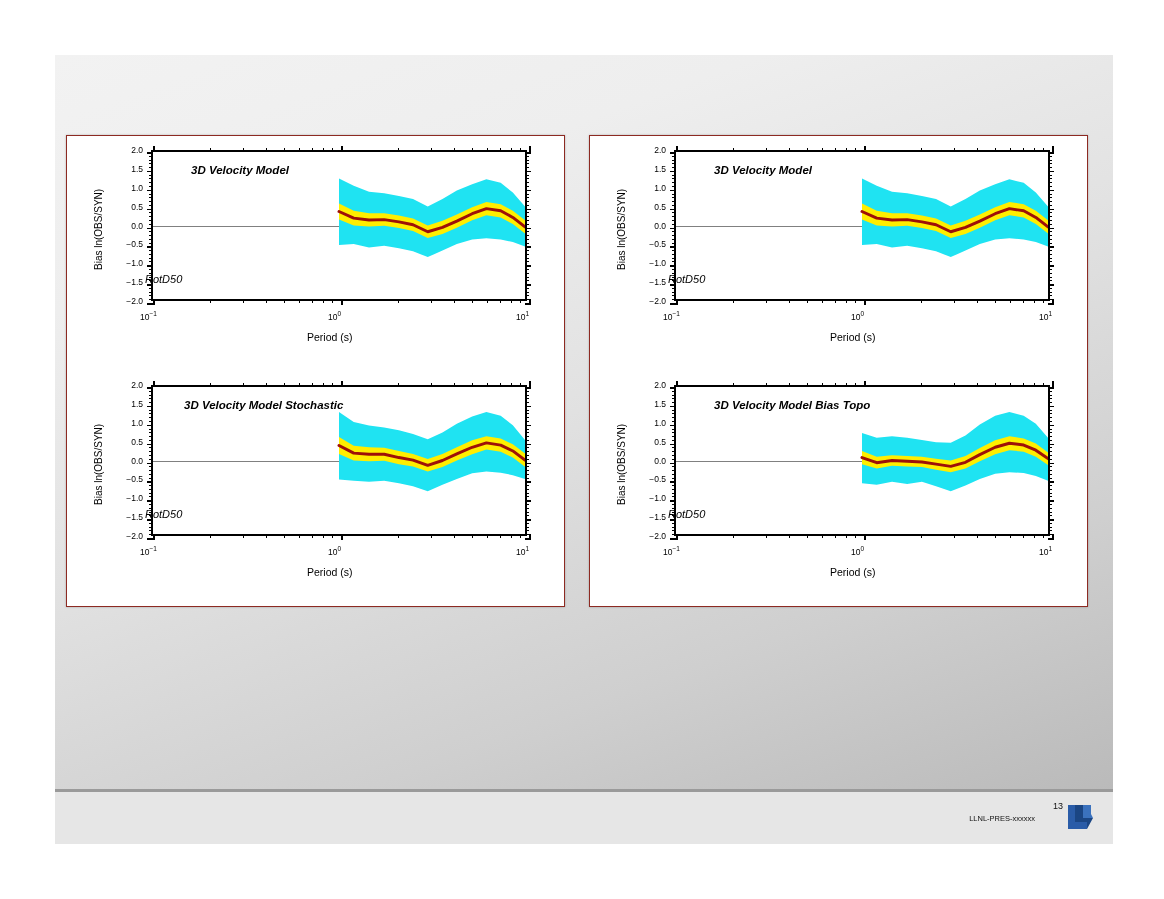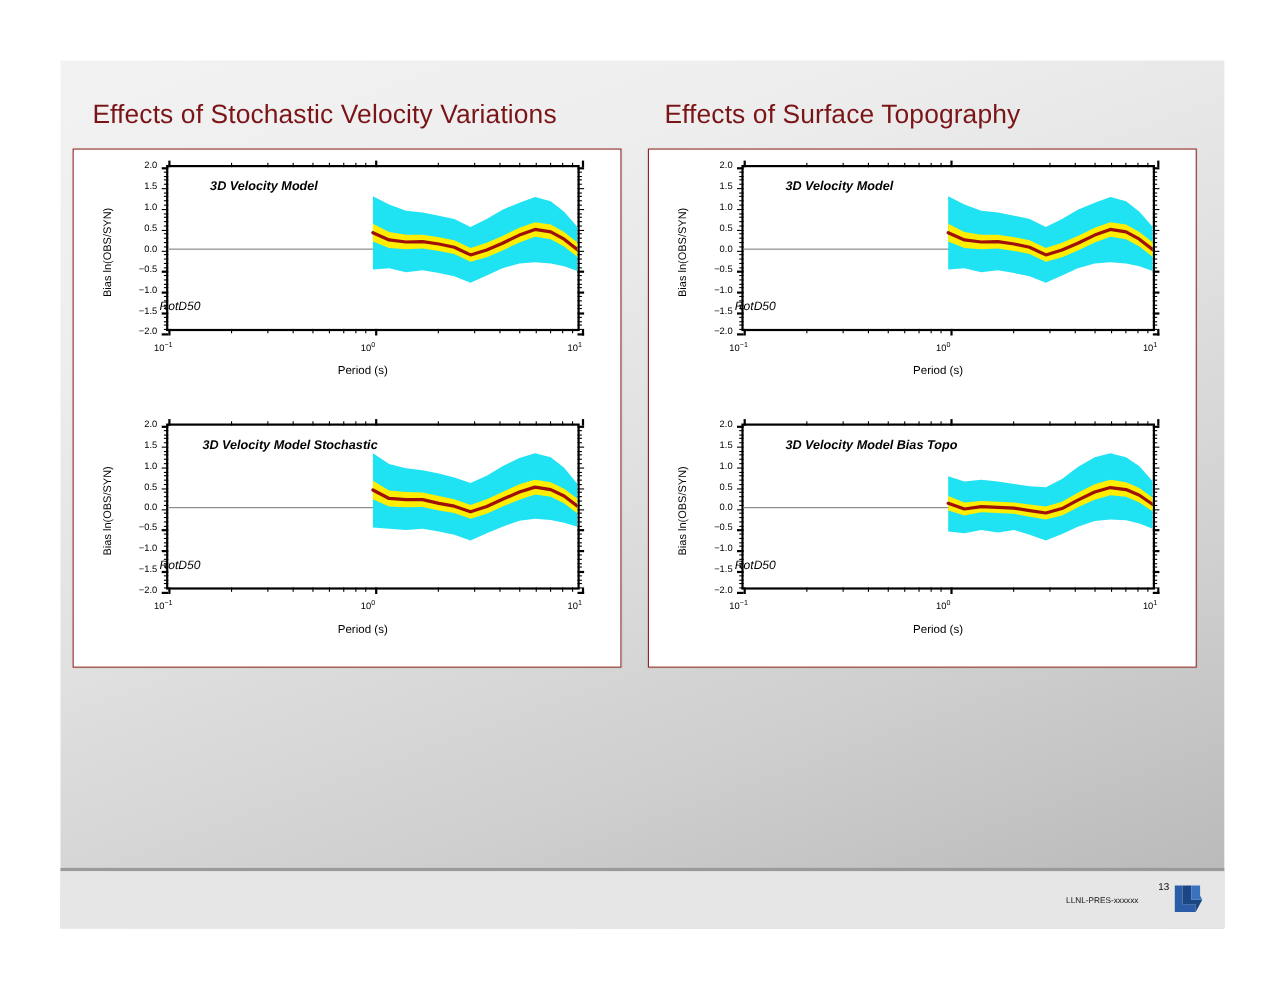--- a/index.html
+++ b/index.html
@@ -86,22 +86,20 @@
   }
   #footer-meta{position:absolute;right:78px;top:22px;font-size:7.5px;color:#111;white-space:nowrap;}
   #footer-page{position:absolute;right:50px;top:9px;font-size:9px;color:#111;}
   #footer-logo{position:absolute;right:18px;top:12px;width:30px;height:26px;}
 </style>
 </head>
 <body>
 
 <div id="slide">
 
-  <div class="col-title" id="title-left">Effects of Stochastic Velocity Variations</div>
-  <div class="col-title" id="title-right">Effects of Surface Topography</div>
 
   <div class="panel" id="panel-left">
     <div class="chart top">
         <div class="plot">
           <div class="zeroline"></div>
           <svg viewBox="0 0 376 151" preserveAspectRatio="none">
             <path d="M188.00 27.18 L202.89 34.73 L218.34 40.77 L233.69 42.28 L248.58 45.30 L262.81 48.32 L277.70 55.87 L292.58 48.32 L307.09 39.64 L322.61 33.22 L336.97 27.93 L351.42 31.71 L363.69 41.53 L376.00 55.87 L376.00 97.02 L363.69 92.49 L351.42 89.84 L336.97 88.71 L322.61 89.84 L307.09 94.38 L292.58 101.17 L277.70 107.96 L262.81 101.93 L248.58 98.91 L233.69 96.26 L218.34 98.15 L202.89 94.38 L188.00 95.51 Z" fill="#1fe3f2" stroke="none" stroke-linejoin="round" stroke-linecap="round"></path>
             <path d="M188.00 52.85 L202.89 60.40 L218.34 63.04 L233.69 63.04 L248.58 65.31 L262.81 68.33 L277.70 75.50 L292.58 70.59 L307.09 64.17 L322.61 56.63 L336.97 51.34 L351.42 53.60 L363.69 60.40 L376.00 70.21 L376.00 83.81 L363.69 73.99 L351.42 67.20 L336.97 64.93 L322.61 70.21 L307.09 77.77 L292.58 84.18 L277.70 88.33 L262.81 81.16 L248.58 78.14 L233.69 75.88 L218.34 76.63 L202.89 75.50 L188.00 69.46 Z" fill="#ffee00" stroke="none" stroke-linejoin="round" stroke-linecap="round"></path>
             <path d="M188.00 61.16 L202.89 67.95 L218.34 69.84 L233.69 69.46 L248.58 71.72 L262.81 74.75 L277.70 81.92 L292.58 77.39 L307.09 70.97 L322.61 63.42 L336.97 58.13 L351.42 60.40 L363.69 67.20 L376.00 77.01" fill="none" stroke="#9e1008" stroke-width="3" stroke-linejoin="round" stroke-linecap="round"></path>
           </svg>

